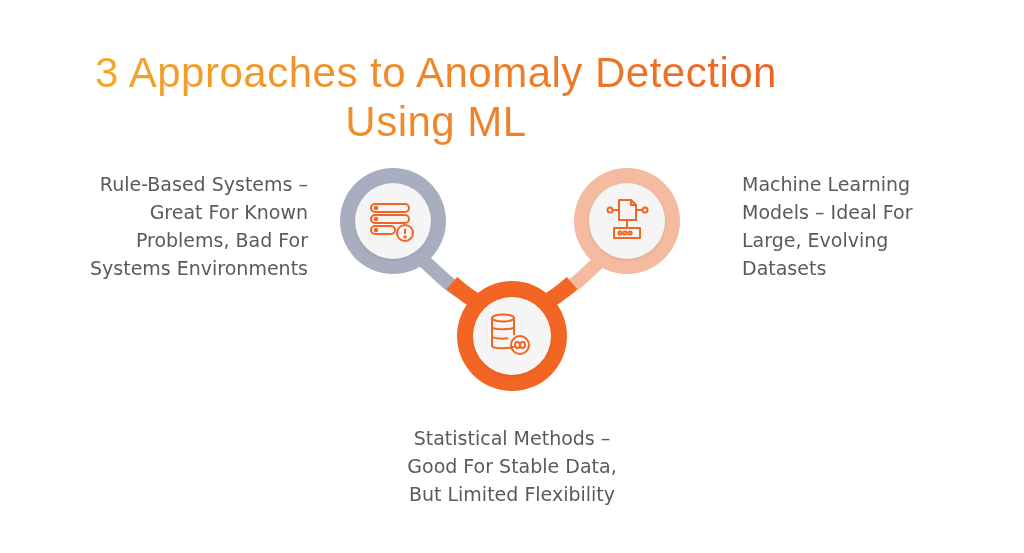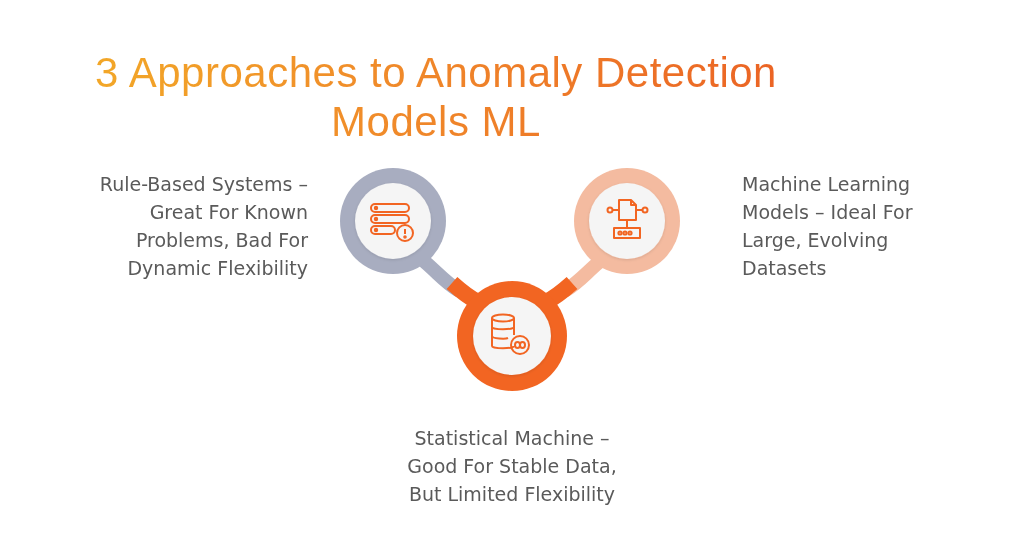--- a/index.html
+++ b/index.html
@@ -11,21 +11,21 @@
   .label.left{right:716px;top:170px;text-align:right;}
   .label.right{left:742px;top:170px;text-align:left;}
   .label.bottom{left:0;width:1024px;top:424px;text-align:center;}
   svg.diagram{position:absolute;left:0;top:0;}
 </style>
 </head>
 <body>
 
 <div class="title">
   <span>3 Approaches to Anomaly Detection</span>
-  <span>Models ML</span>
+  <span>Using ML</span>
 </div>
 
 <svg class="diagram" width="1024" height="553" viewBox="0 0 1024 553">
   <defs>
     <filter id="sh" x="-20%" y="-20%" width="140%" height="140%">
       <feDropShadow dx="0" dy="1" stdDeviation="1.5" flood-color="#000" flood-opacity="0.12"></feDropShadow>
     </filter>
   </defs>
 
   <g>
@@ -82,20 +82,20 @@
       <path d="M492 336 C492 339 506 339 508 338"></path>
       <circle cx="520" cy="345" r="9"></circle>
       <path d="M515 345 C515 341 520 341 520 345 C520 349 525 349 525 345 C525 341 520 341 520 345 C520 349 515 349 515 345 Z"></path>
     </g>
   </g>
 </svg>
 
 <div class="label left">Rule-Based Systems –
 Great For Known
 Problems, Bad For
-Dynamic Flexibility</div>
+Systems Environments</div>
 <div class="label right">Machine Learning
 Models – Ideal For
 Large, Evolving
 Datasets</div>
-<div class="label bottom">Statistical Machine –
+<div class="label bottom">Statistical Methods –
 Good For Stable Data,
 But Limited Flexibility</div>
 
 </body></html>

